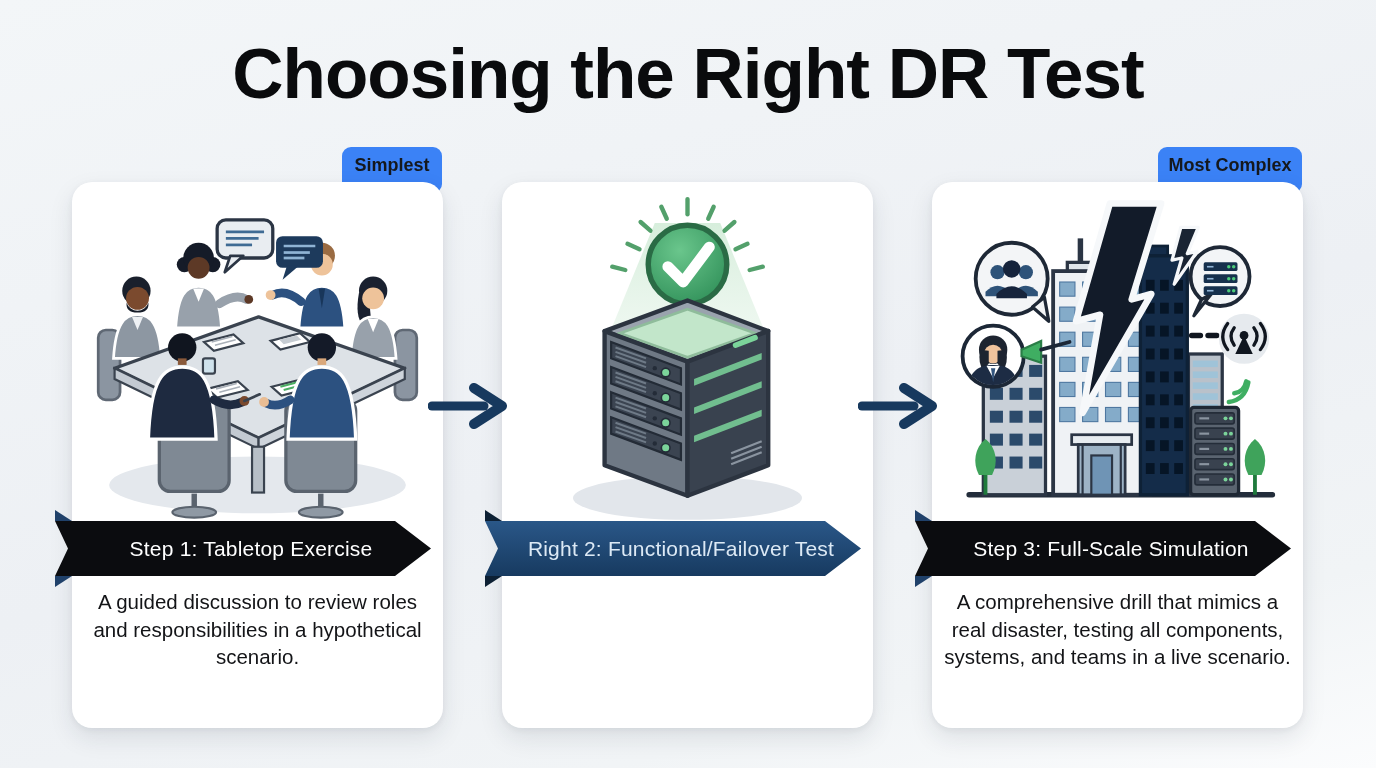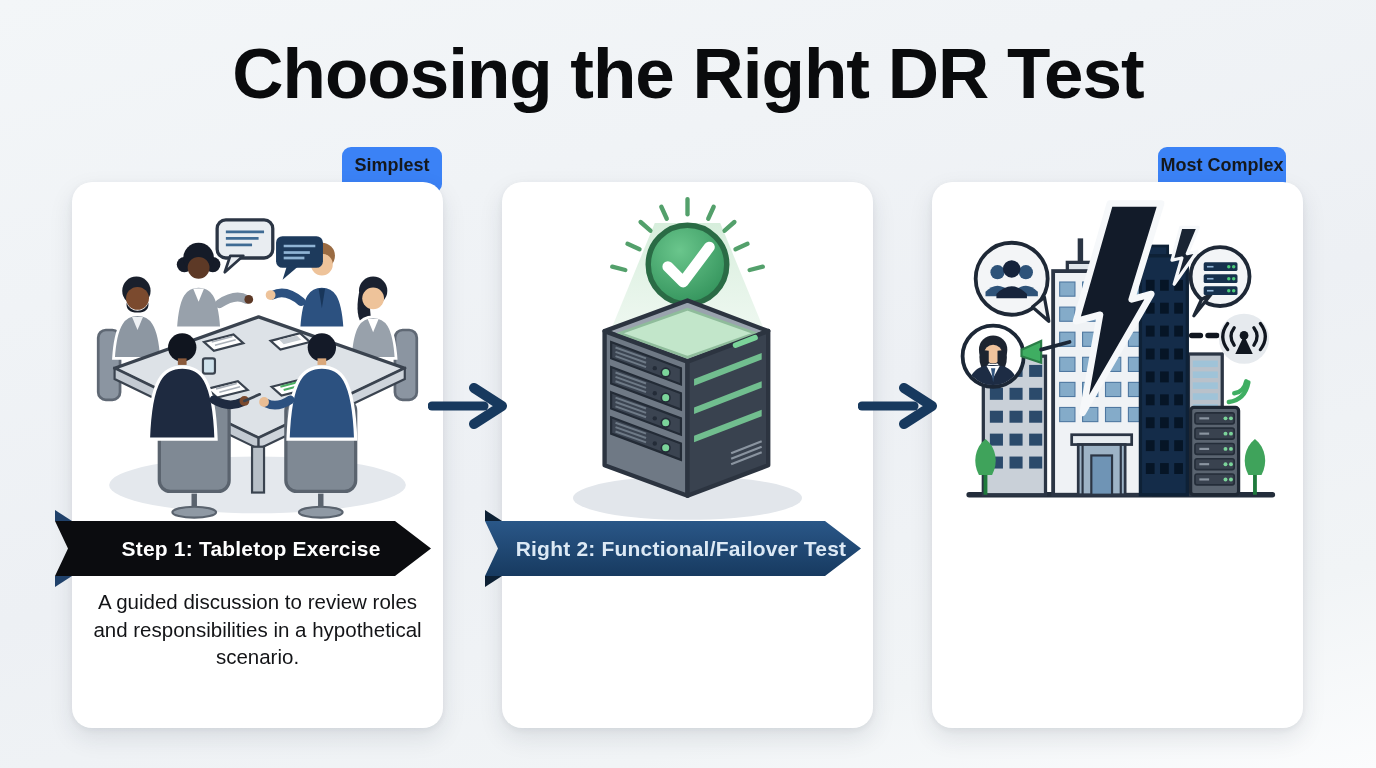--- a/index.html
+++ b/index.html
@@ -11,35 +11,35 @@
   .title{
     position:absolute;top:42px;left:0;width:100%;text-align:center;
     font-size:71px;line-height:64px;font-weight:800;color:#0a0b0d;letter-spacing:-1px;
   }
   .badge{
     position:absolute;top:147px;height:46px;z-index:0;background:#3b82f6;
     border-radius:9px;font-size:18px;font-weight:700;color:#15181c;
     display:flex;justify-content:center;padding-top:8px;box-sizing:border-box;
   }
   #badge-simplest{left:342px;width:100px;}
-  #badge-most-complex{left:1158px;width:128px;}
+  #badge-most-complex{left:1158px;width:144px;}
   .card{
     position:absolute;top:182px;width:371px;height:546px;background:#ffffff;
     border-radius:20px;z-index:1;
     box-shadow:0 10px 24px rgba(25,35,55,.10),0 2px 6px rgba(25,35,55,.06);
   }
   .card-1{left:72px;} .card-2{left:502px;} .card-3{left:932px;}
   .card-art{position:absolute;top:4px;left:0;width:371px;height:360px;}
   .card-art svg{width:371px;height:360px;display:block;}
   .ribbon{position:absolute;left:-17px;top:325px;width:376px;height:84px;}
   .ribbon svg{position:absolute;left:0;top:0;width:376px;height:84px;}
   .ribbon-label{
     position:absolute;left:26px;top:14px;width:340px;height:55px;
     display:flex;align-items:center;justify-content:center;
-    font-size:21px;font-weight:700;color:#ffffff;letter-spacing:.2px;white-space:nowrap;
+    font-size:21px;font-weight:400;color:#ffffff;letter-spacing:.2px;white-space:nowrap;
   }
   .ribbon-navy .ribbon-label{color:#dce9f5;}
   .card-desc{
     position:absolute;top:406px;left:0;width:100%;box-sizing:border-box;
     padding:0 12px;text-align:center;font-size:20.5px;line-height:27.5px;color:#131417;
   }
   .flow-arrow{position:absolute;top:383px;width:80px;height:46px;z-index:2;}
   #arrow-1{left:428px;} #arrow-2{left:858px;}
 </style>
 </head>
@@ -492,20 +492,29 @@
         <path d="M295,130 q6,8 0,16" stroke="#10161f" stroke-width="3" fill="none" stroke-linecap="round"></path>
         <path d="M301,126 q9,12 0,24" stroke="#10161f" stroke-width="3" fill="none" stroke-linecap="round"></path>
       </g>
 
       <g stroke="#3fae62" stroke-width="4" fill="none" stroke-linecap="round">
         <path d="M277,190 q9,-1 11,-11"></path>
         <path d="M272,198 q15,-2 18,-18"></path>
       </g>
     </svg>
   </div>
+  <div class="ribbon ribbon-black">
+    <svg viewBox="0 0 376 84">
+      <polygon points="0,3 0,14 17,14" fill="#20416a"></polygon>
+      <polygon points="0,69 0,80 17,69" fill="#20416a"></polygon>
+      <polygon points="0,14 340,14 376,41.5 340,69 0,69 13,41.5" fill="#0b0c0f"></polygon>
+    </svg>
+    <span class="ribbon-label">Step 3: Full-Scale Simulation</span>
+  </div>
+  <div class="card-desc">A comprehensive drill that mimics a real disaster, testing all components, systems, and teams in a live scenario.</div>
 </div>
 
 <div class="flow-arrow" id="arrow-1">
   <svg viewBox="0 0 80 46">
     <line x1="4" y1="23" x2="56" y2="23" stroke="#17395e" stroke-width="9" stroke-linecap="round"></line>
     <path d="M46,5 L74,23 L46,41" fill="none" stroke="#17395e" stroke-width="10" stroke-linecap="round" stroke-linejoin="round"></path>
   </svg>
 </div>
 <div class="flow-arrow" id="arrow-2">
   <svg viewBox="0 0 80 46">

